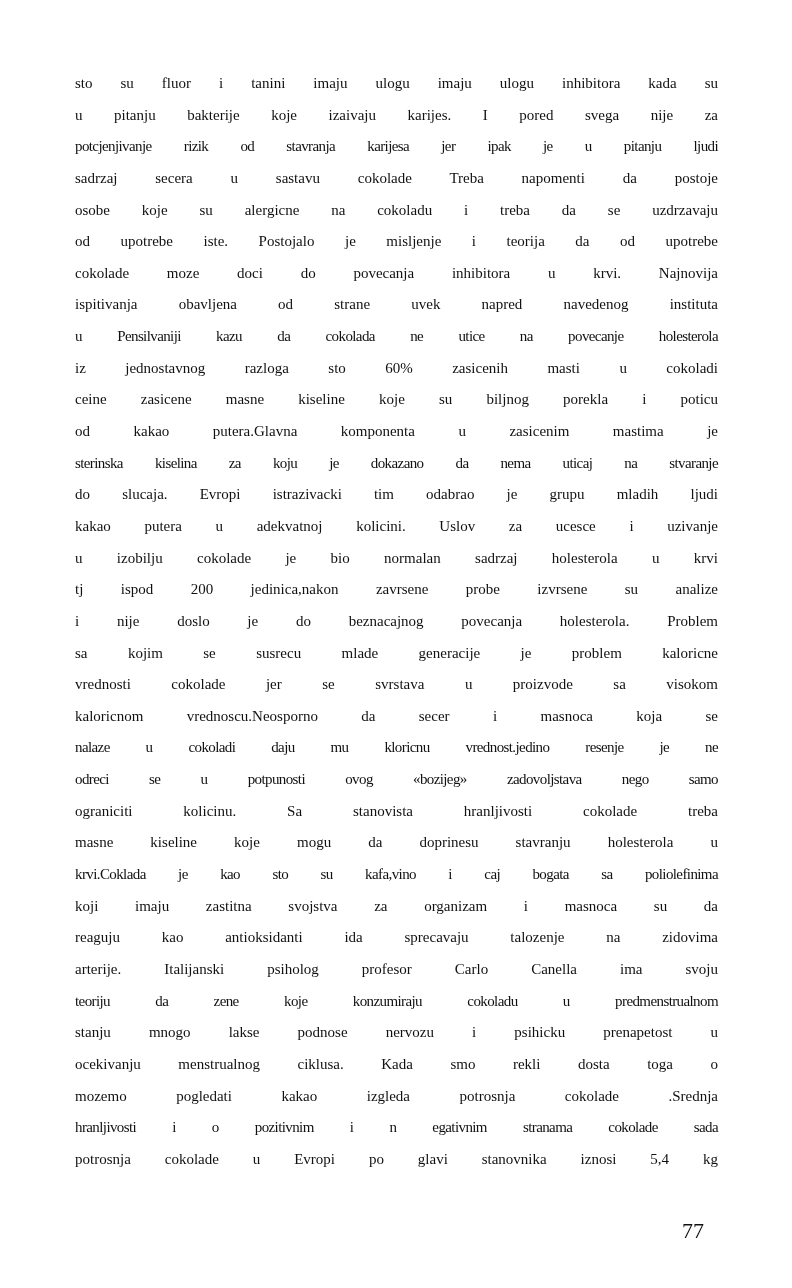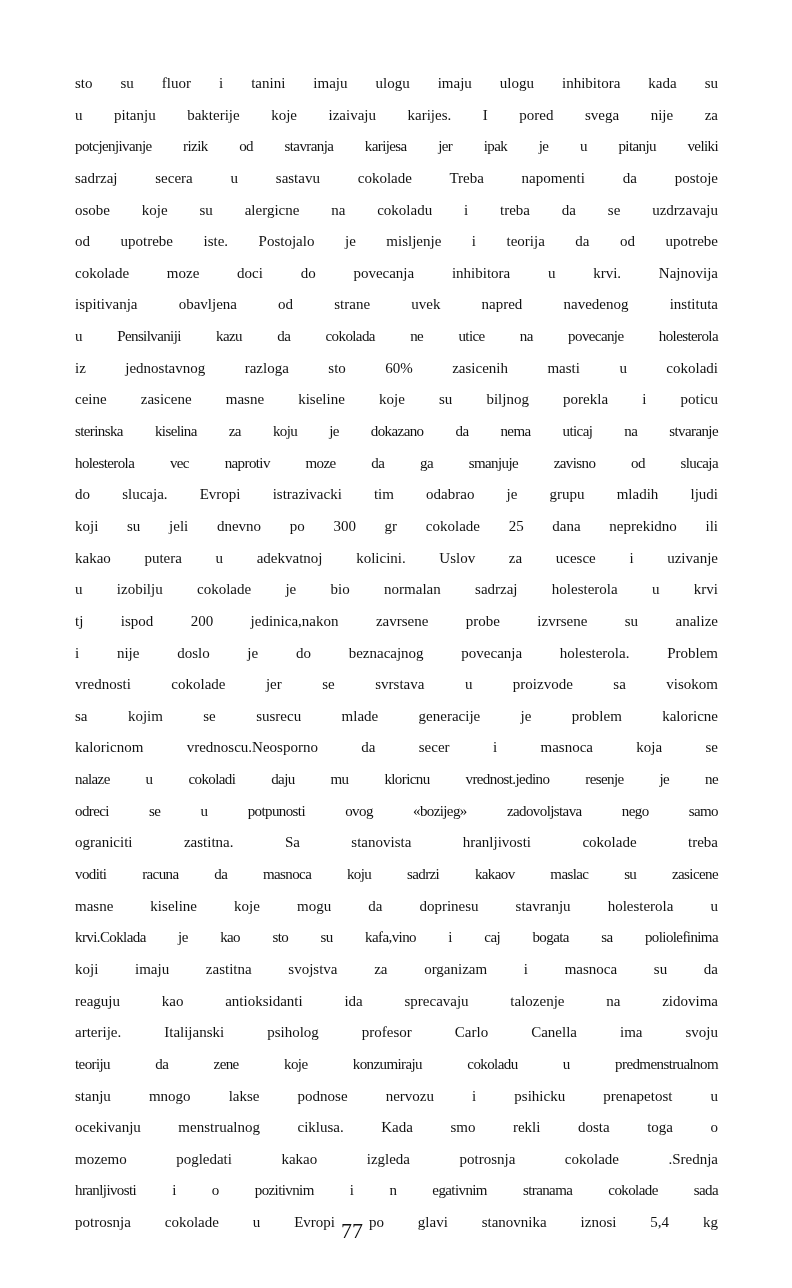--- a/index.html
+++ b/index.html
@@ -32,55 +32,53 @@
       overflow: visible;
     }
     .line.tight {
       letter-spacing: -0.6px;
     }
     .page-number {
       position: absolute;
       left: 0;
       width: 704px;
       top: 1216px;
-      text-align: center;
+      text-align: right;
       font-size: 22px;
       line-height: 30px;
     }
   </style>
 </head>
 <body>
 
 <div class="page-body">
   <span class="line">sto su fluor i tanini imaju ulogu imaju ulogu inhibitora kada su</span>
   <span class="line">u pitanju bakterije koje izaivaju karijes. I pored svega nije za</span>
-  <span class="line tight">potcjenjivanje rizik od stavranja karijesa jer ipak je u pitanju veliki</span>
+  <span class="line tight">potcjenjivanje rizik od stavranja karijesa jer ipak je u pitanju ljudi</span>
   <span class="line">sadrzaj secera u sastavu cokolade Treba napomenti da postoje</span>
   <span class="line">osobe koje su alergicne na cokoladu i treba da se uzdrzavaju</span>
   <span class="line">od upotrebe iste. Postojalo je misljenje i teorija da od upotrebe</span>
   <span class="line">cokolade moze doci do povecanja inhibitora u  krvi. Najnovija</span>
   <span class="line">ispitivanja obavljena od strane uvek napred navedenog instituta</span>
   <span class="line tight">u Pensilvaniji kazu da cokolada ne utice na povecanje holesterola</span>
   <span class="line">iz jednostavnog razloga sto 60% zasicenih masti u cokoladi</span>
   <span class="line">ceine zasicene masne kiseline koje su biljnog porekla i poticu</span>
+  <span class="line">od kakao putera.Glavna komponenta u zasicenim mastima je</span>
   <span class="line tight">sterinska kiselina za koju je dokazano da nema uticaj na stvaranje</span>
-  <span class="line tight">holesterola vec naprotiv moze da ga smanjuje zavisno od slucaja</span>
   <span class="line">do slucaja. Evropi istrazivacki tim odabrao je grupu mladih ljudi</span>
-  <span class="line">koji su jeli dnevno po 300 gr cokolade 25 dana neprekidno ili</span>
   <span class="line">kakao putera u adekvatnoj kolicini. Uslov za ucesce i uzivanje</span>
   <span class="line">u izobilju cokolade je bio normalan sadrzaj holesterola u krvi</span>
   <span class="line">tj ispod 200 jedinica,nakon zavrsene probe izvrsene su analize</span>
   <span class="line">i nije doslo je do beznacajnog povecanja holesterola. Problem</span>
+  <span class="line">sa kojim se susrecu mlade generacije je problem kaloricne</span>
   <span class="line">vrednosti cokolade jer se svrstava u proizvode sa visokom</span>
-  <span class="line">sa kojim se susrecu mlade generacije je problem kaloricne</span>
   <span class="line">kaloricnom vrednoscu.Neosporno da secer i masnoca koja se</span>
   <span class="line tight">nalaze u cokoladi daju mu kloricnu vrednost.jedino resenje je ne</span>
   <span class="line tight">odreci se u potpunosti ovog «bozijeg» zadovoljstava nego samo</span>
-  <span class="line">ograniciti zastitna. Sa stanovista hranljivosti cokolade treba</span>
-  <span class="line tight">voditi racuna da masnoca koju sadrzi kakaov maslac su zasicene</span>
+  <span class="line">ograniciti kolicinu. Sa stanovista hranljivosti cokolade treba</span>
   <span class="line">masne kiseline koje mogu da doprinesu stavranju holesterola u</span>
   <span class="line tight">krvi.Coklada je kao sto su kafa,vino i caj bogata sa poliolefinima</span>
   <span class="line">koji imaju zastitna svojstva za organizam i masnoca su da</span>
   <span class="line">reaguju kao antioksidanti ida sprecavaju talozenje na zidovima</span>
   <span class="line">arterije. Italijanski psiholog profesor Carlo Canella ima svoju</span>
   <span class="line tight">teoriju da zene koje konzumiraju cokoladu u predmenstrualnom</span>
   <span class="line">stanju mnogo lakse podnose nervozu i psihicku prenapetost u</span>
   <span class="line">ocekivanju menstrualnog ciklusa. Kada smo rekli dosta toga o</span>
   <span class="line">mozemo pogledati kakao izgleda potrosnja cokolade .Srednja</span>
   <span class="line tight">hranljivosti i o pozitivnim i n egativnim stranama cokolade sada</span>

